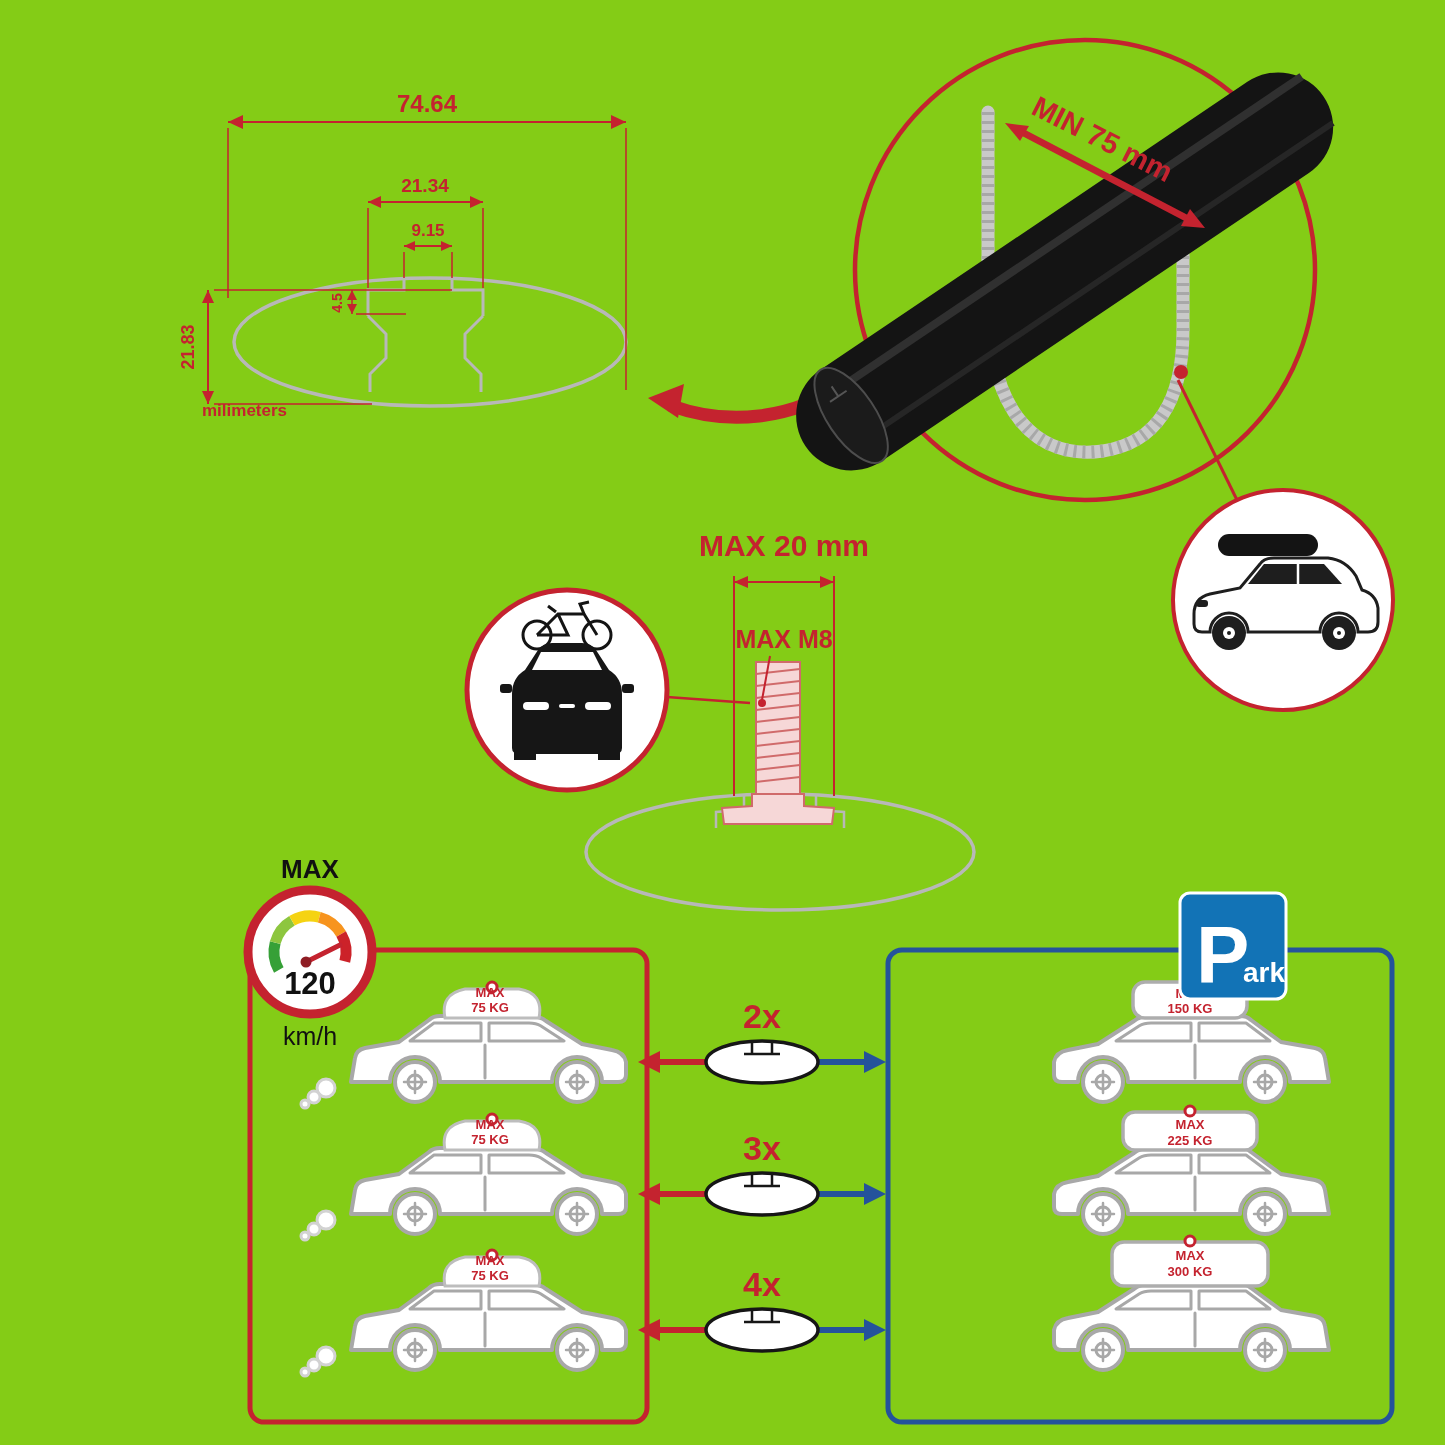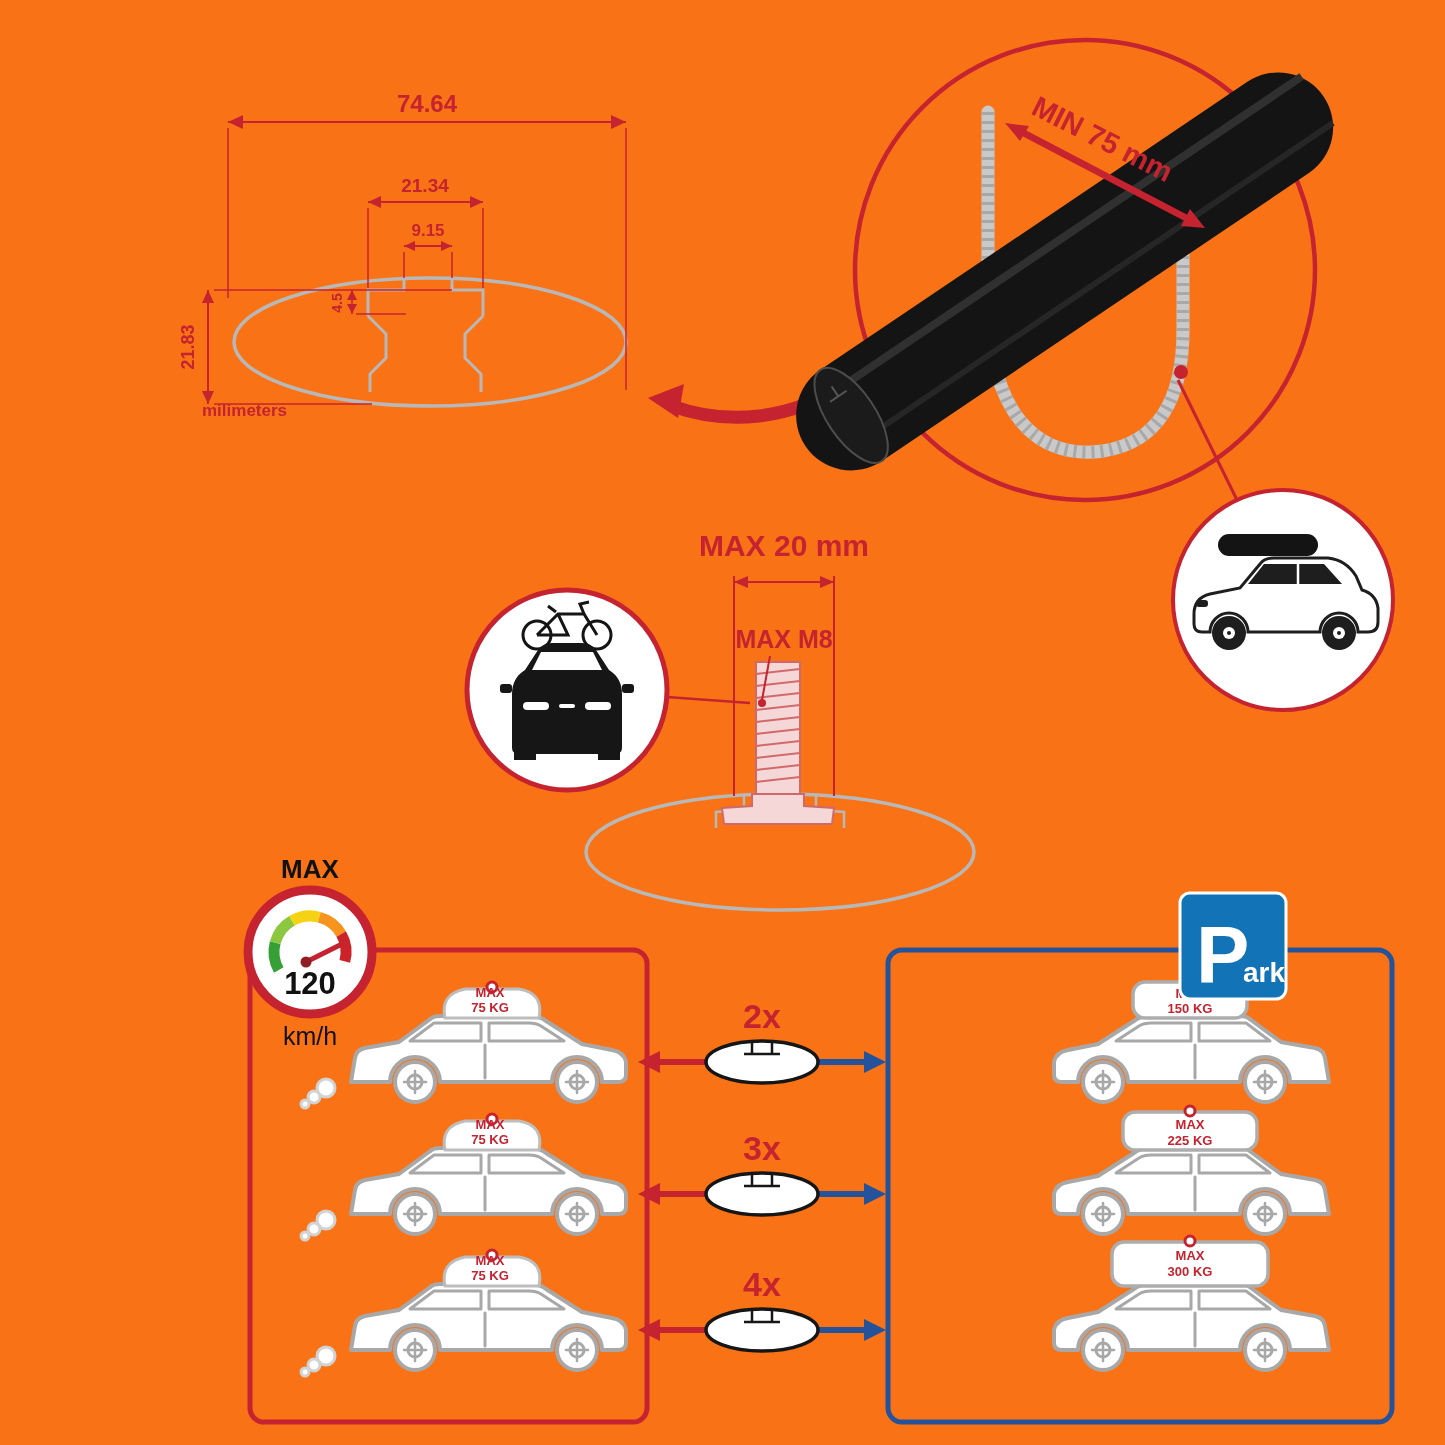--- a/index.html
+++ b/index.html
@@ -1,16 +1,16 @@
 <!DOCTYPE html>
 <html><head>
 <meta charset="utf-8">
 <style>
   html,body{margin:0;padding:0;background:#fff;}
-  .canvas{position:relative;width:1445px;height:1445px;background:#f97316;overflow:hidden;
+  .canvas{position:relative;width:1445px;height:1445px;background:#84cc16;overflow:hidden;
           font-family:"Liberation Sans", sans-serif;}
   svg{position:absolute;left:0;top:0;}
   text{font-family:"Liberation Sans", sans-serif;}
   .dim{fill:#c4232f;font-weight:700;}
   .redbold{fill:#c4232f;font-weight:700;}
   .blk{fill:#111;}
   .cargo-label{fill:#c4232f;font-weight:700;}
   .white{fill:#fff;font-weight:700;}
 </style>
 </head>

